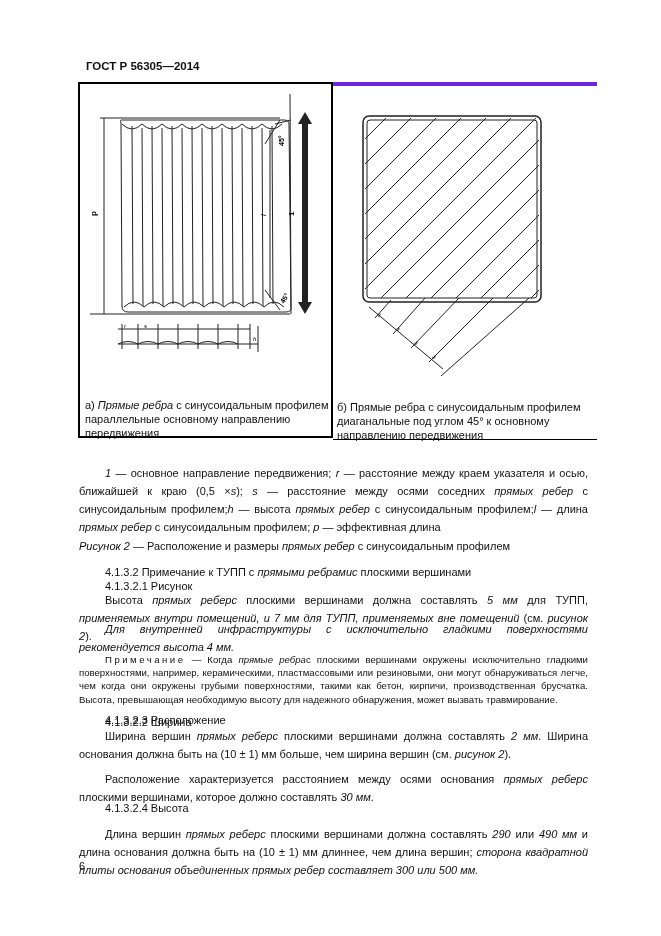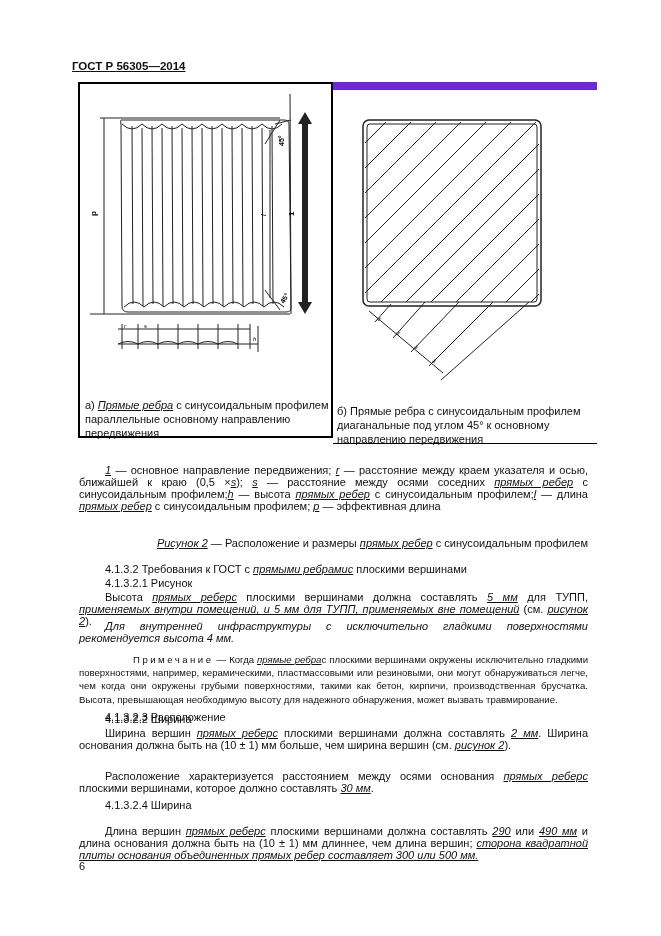--- a/index.html
+++ b/index.html
@@ -1,33 +1,33 @@
 <!DOCTYPE html>
 <html><head>
 <meta charset="utf-8">
 <style>
   html, body { margin: 0; padding: 0; background: #ffffff; }
   body { width: 661px; height: 936px; position: relative; overflow: hidden;
          font-family: "Liberation Sans", sans-serif; color: #111; }
-  .header { position: absolute; left: 72px; top: 60px; font-size: 11.5px; font-weight: bold; text-decoration: underline; }
+  .header { position: absolute; left: 86px; top: 60px; font-size: 11.5px; font-weight: bold; }
   .fig-table { position: absolute; left: 78px; top: 82px; width: 519px; height: 355px; }
   .cell-left { position: absolute; left: 0; top: 0; width: 251px; height: 352px;
                border-left: 2px solid #000; border-top: 2px solid #000; border-right: 2px solid #000; border-bottom: 2px solid #000; }
   .cell-right { position: absolute; left: 255px; top: 0; width: 264px; height: 353px;
-                border-top: 8px solid #6d28d9; border-bottom: 1px solid #000; }
+                border-top: 4px solid #6d28d9; border-bottom: 1px solid #000; }
   .cap { position: absolute; font-size: 11px; line-height: 14px; }
   .cap-left { left: 5px; top: 314px; width: 245px; }
   .cap-right { left: 4px; top: 314px; width: 260px; }
   svg { position: absolute; }
-  .text { position: absolute; left: 79px; width: 509px; font-size: 11px; line-height: 12px; text-align: justify; }
+  .text { position: absolute; left: 79px; width: 509px; font-size: 11px; line-height: 18px; text-align: justify; }
   .ind { text-indent: 26px; }
-  i { font-style: italic; text-decoration: underline; }
+  i { font-style: italic; }
   .note { font-size: 9.6px; line-height: 13.2px; }
-  .spaced { letter-spacing: 2.5px; margin-left: 28px; }
-  .center { text-align: right; }
+  .spaced { letter-spacing: 2.5px; }
+  .center { text-align: left; }
   .pageno { position: absolute; left: 79px; top: 860px; font-size: 11px; }
 </style>
 </head>
 <body>
 
 <div class="header">ГОСТ Р 56305—2014</div>
 
 <div class="fig-table">
   <div class="cell-left">
     <svg width="251" height="300" viewBox="0 0 251 300" style="left:0;top:0;">
@@ -139,38 +139,38 @@
 
 <div class="text ind" style="top:464px;">
   <i>1</i><span> — основное направление передвижения; </span><i>r</i><span> — расстояние между краем указателя и осью, ближайшей к краю (0,5 ×</span><i>s</i><span>); </span><i>s</i><span> — расстояние между осями соседних </span><i>прямых ребер</i><span> с синусоидальным профилем;</span><i>h</i><span> — высота </span><i>прямых ребер</i><span> с синусоидальным профилем;</span><i>l</i><span> — длина </span><i>прямых ребер</i><span> с синусоидальным профилем; </span><i>p</i><span> — эффективная длина</span>
 </div>
 
 <div class="text center" style="top:537px;">
   <i>Рисунок 2</i><span> — Расположение и размеры </span><i>прямых ребер</i><span> с синусоидальным профилем</span>
 </div>
 
 <div class="text ind" style="top:563px;">
-  <span>4.1.3.2 Требования к ГОСТ с </span><i>прямыми ребрамис</i><span> плоскими вершинами</span>
+  <span>4.1.3.2 Примечание к ТУПП с </span><i>прямыми ребрамис</i><span> плоскими вершинами</span>
 </div>
 <div class="text ind" style="top:577px;">4.1.3.2.1 Рисунок</div>
 <div class="text ind" style="top:591px;">
-  <span>Высота </span><i>прямых реберс</i><span> плоскими вершинами должна составлять </span><i>5 мм</i><span> для ТУПП, </span><i>применяемых внутри помещений, и 5 мм для ТУПП, применяемых вне помещений</i><span> (см. </span><i>рисунок 2</i><span>).</span>
+  <span>Высота </span><i>прямых реберс</i><span> плоскими вершинами должна составлять </span><i>5 мм</i><span> для ТУПП, </span><i>применяемых внутри помещений, и 7 мм для ТУПП, применяемых вне помещений</i><span> (см. </span><i>рисунок 2</i><span>).</span>
 </div>
 <div class="text ind" style="top:620px;font-style:italic;">Для внутренней инфраструктуры с исключительно гладкими поверхностями рекомендуется высота 4 мм.</div>
 
 <div class="text ind note" style="top:653px;">
   <span class="spaced">Примечание</span><span> — Когда </span><i>прямые ребра</i><span>с плоскими вершинами окружены исключительно гладкими поверхностями, например, керамическими, пластмассовыми или резиновыми, они могут обнаруживаться легче, чем когда они окружены грубыми поверхностями, такими как бетон, кирпичи, производственная брусчатка. Высота, превышающая необходимую высоту для надежного обнаружения, может вызвать травмирование.</span>
 </div>
 
 <div class="text ind" style="top:713px;">4.1.3.2.2 Ширина</div>
 <div class="text ind" style="top:727px;">
   <span>Ширина вершин </span><i>прямых реберс</i><span> плоскими вершинами должна составлять </span><i>2 мм</i><span>. Ширина основания должна быть на (10 ± 1) мм больше, чем ширина вершин (см. </span><i>рисунок 2</i><span>).</span>
 </div>
 <div class="text ind" style="top:711px;">4.1.3.2.3 Расположение</div>
 <div class="text ind" style="top:770px;">
   <span>Расположение характеризуется расстоянием между осями основания </span><i>прямых реберс</i><span> плоскими вершинами, которое должно составлять </span><i>30 мм</i><span>.</span>
 </div>
-<div class="text ind" style="top:799px;">4.1.3.2.4 Ширина</div>
+<div class="text ind" style="top:799px;">4.1.3.2.4 Высота</div>
 <div class="text ind" style="top:813px;margin-top:12px;">
   <span>Длина вершин </span><i>прямых реберс</i><span> плоскими вершинами должна составлять </span><i>290</i><span>  или </span><i>490 мм</i><span> и длина основания должна быть на (10 ± 1) мм длиннее, чем длина вершин; </span><i>сторона квадратной плиты основания объединенных прямых ребер составляет 300 или 500 мм.</i>
 </div>
 
 <div class="pageno">6</div>
 
 </body></html>

